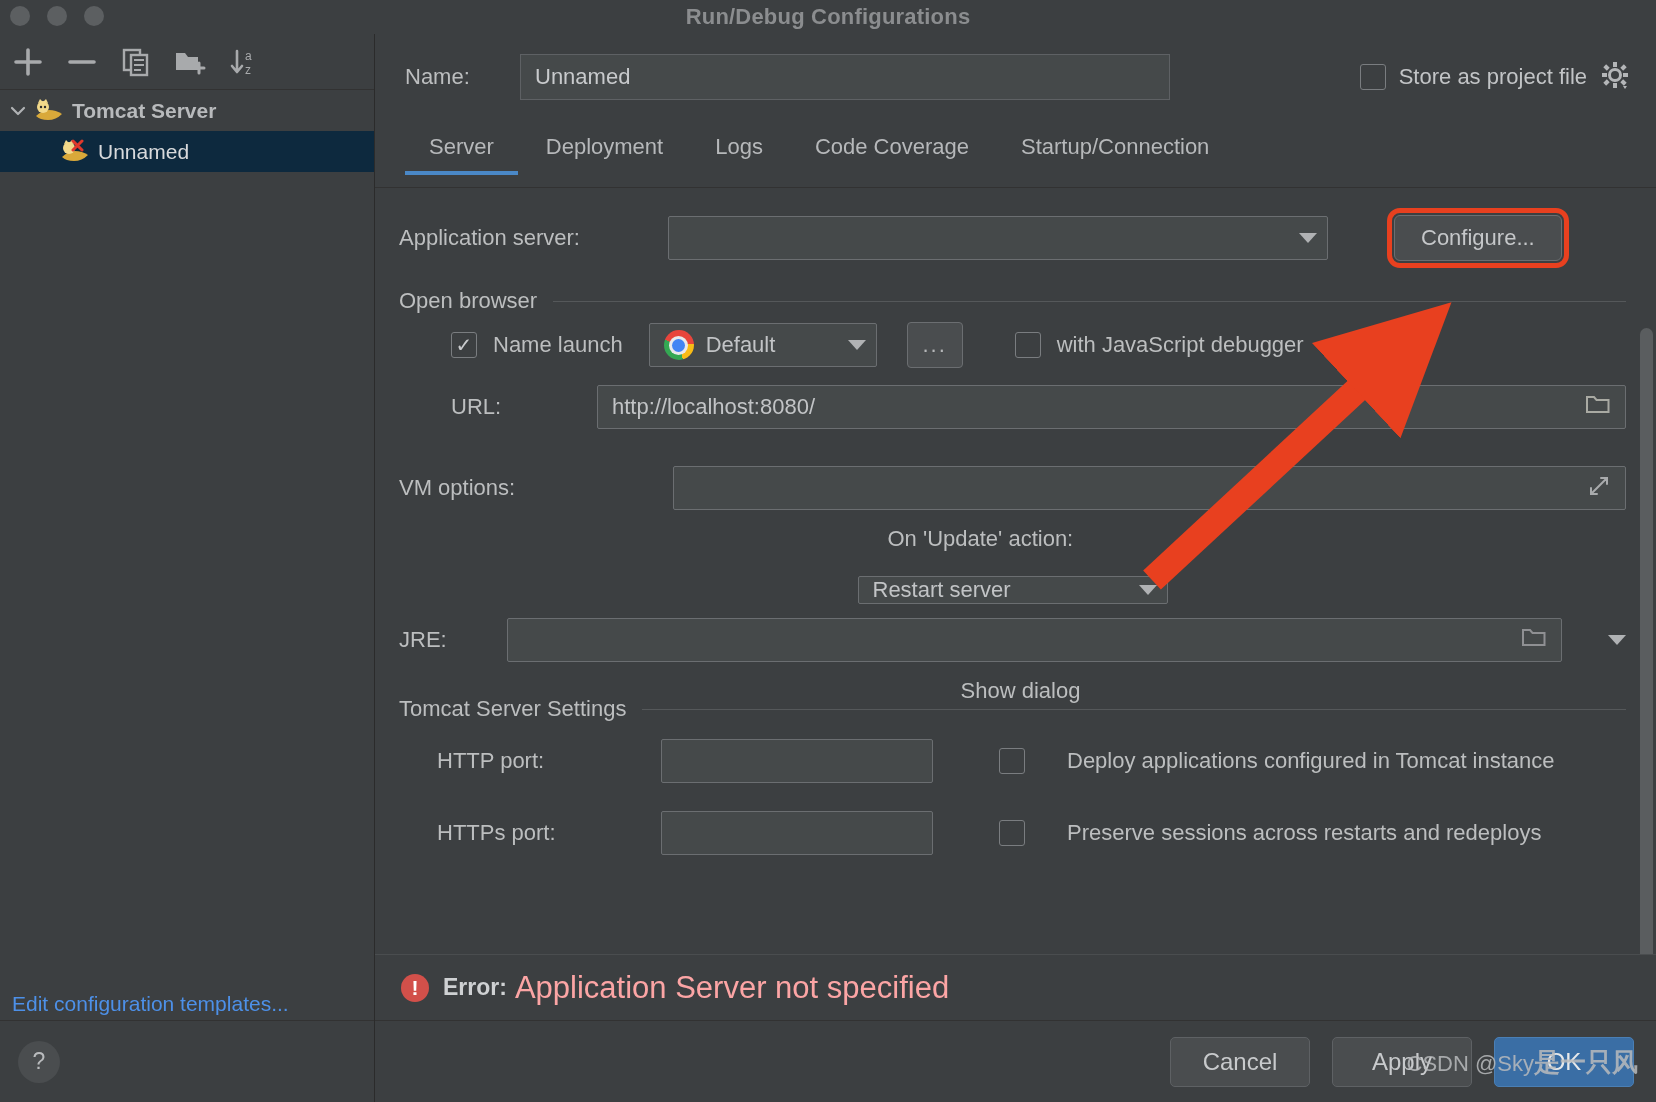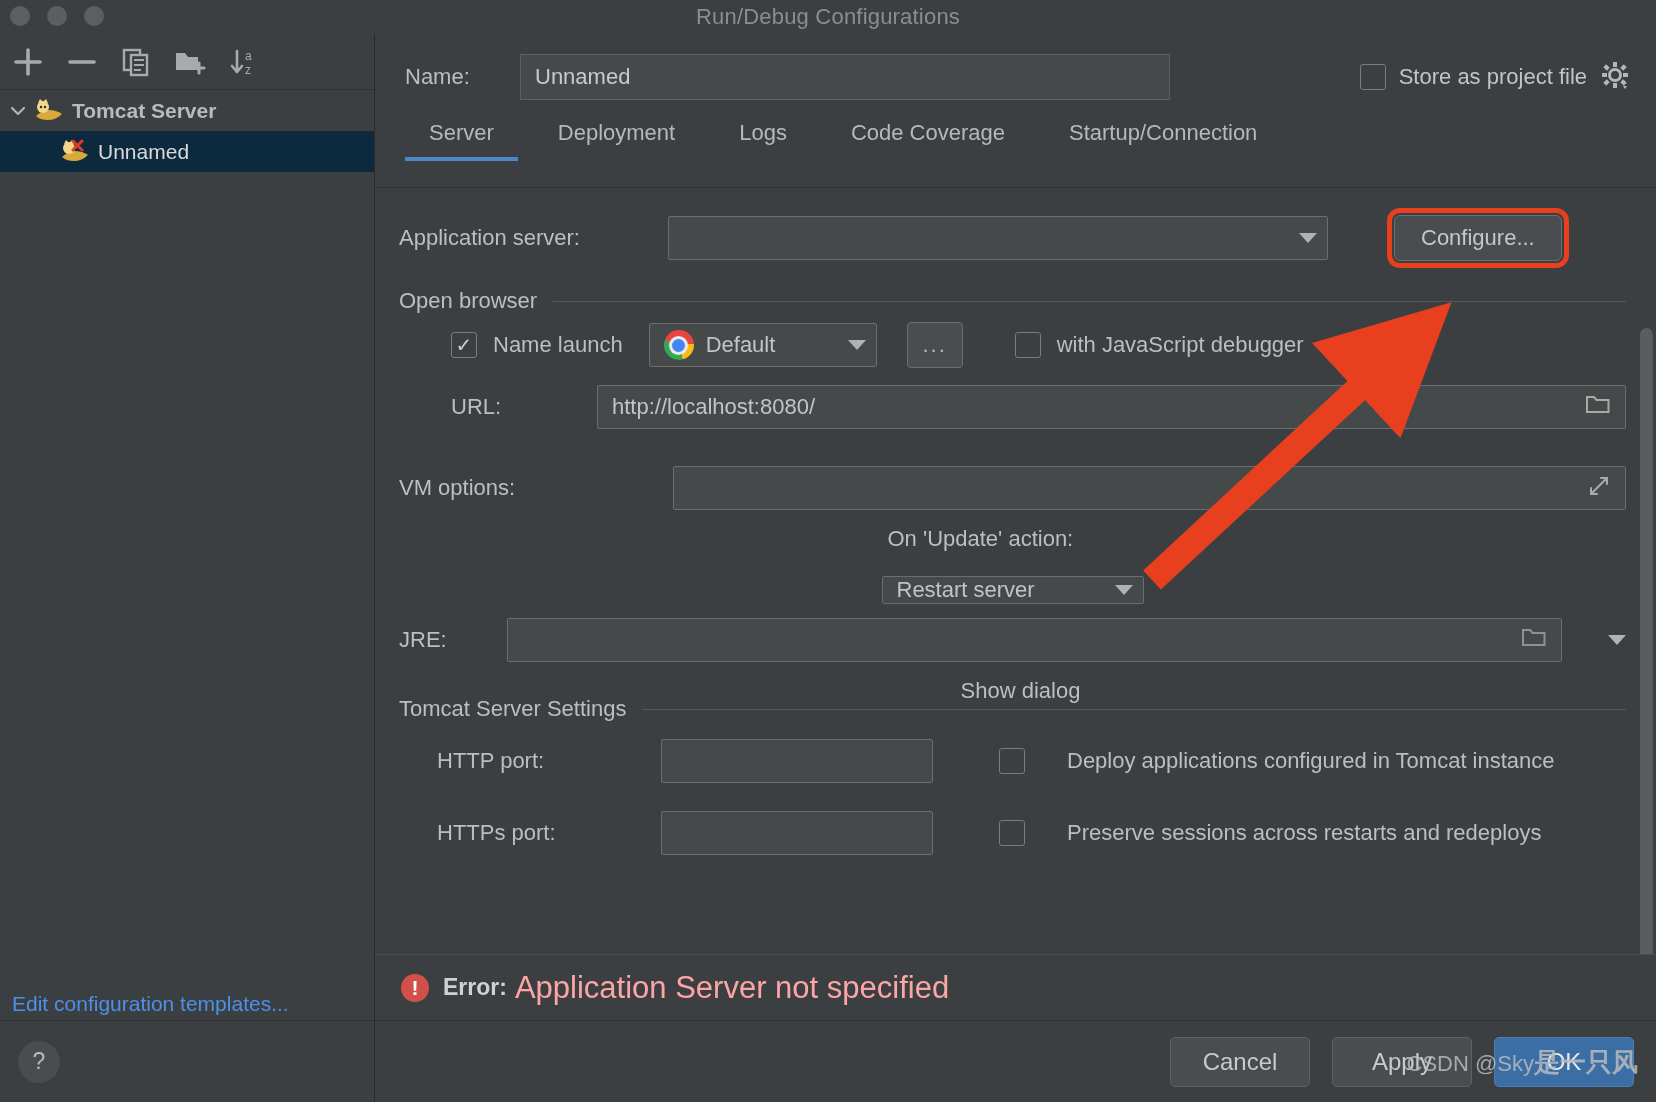--- a/index.html
+++ b/index.html
@@ -26,21 +26,21 @@
   .traffic {
     position: absolute; left: 10px; top: 6px;
     display: flex; gap: 17px;
   }
   .traffic .dot {
     width: 20px; height: 20px; border-radius: 50%;
     background: #5c5f61;
   }
   .title-text {
     width: 100%; text-align: center;
-    color: #8b8d8f; font-size: 22px; font-weight: normal;
+    color: #8b8d8f; font-size: 22px; font-weight: bold;
     letter-spacing: .2px;
   }
 
   
   .body-row { flex: 1; display: flex; min-height: 0; }
 
   
   .sidebar {
     width: 375px; flex: 0 0 375px;
     background: #3c3f41;
@@ -115,22 +115,22 @@
     border: 1px solid #7a7d80; border-radius: 3px;
     background: #3c3f41;
     display: flex; align-items: center; justify-content: center;
     color: #c9cbcd; font-size: 20px; line-height: 1;
   }
   .cb.checked::after { content: "✓"; font-size: 20px; color: #c9cbcd; }
   .store-label { color: #c2c4c6; font-size: 22px; }
 
   
   .tabs {
-    flex: 0 0 68px; display: flex; align-items: flex-start;
-    padding-left: 30px; gap: 16px;
+    flex: 0 0 68px; display: flex; align-items: center;
+    padding-left: 30px; gap: 4px;
     border-bottom: 1px solid #323232;
   }
   .tab {
     padding: 0 24px 14px 24px;
     color: #b6b8ba; font-size: 22px;
     position: relative;
   }
   .tab.active::after {
     content: ""; position: absolute; left: 0; right: 0; bottom: -1px;
     height: 4px; background: #4a88c7;
@@ -425,21 +425,21 @@
               <span class="expand-ico">
                 <svg width="24" height="24" viewBox="0 0 24 24">
                     <path d="M14 4 h6 v6 M20 4 l-8 8 M10 20 H4 v-6 M4 20 l8 -8" stroke="#a9abad" stroke-width="2" fill="none" stroke-linecap="round"></path>
                   </svg>
               </span>
             </div>
           </div>
 
           <div class="row" style="height:76px;flex-direction:column;">
             <div class="lbl" style="width:250px;">On 'Update' action:</div>
-            <div class="combo" style="width:262px;">
+            <div class="combo" style="width:310px;">
               <span>Restart server</span>
               <span class="caret"></span>
             </div>
             <span class="cb checked" style="margin-left:38px;"></span>
             <span class="lbl" style="margin-left:16px;">Show dialog</span>
           </div>
 
           <div class="row" style="height:76px;">
             <div class="lbl" style="width:84px;">JRE:</div>
             <div class="field" style="flex:1; justify-content:space-between; padding-right:14px;">

